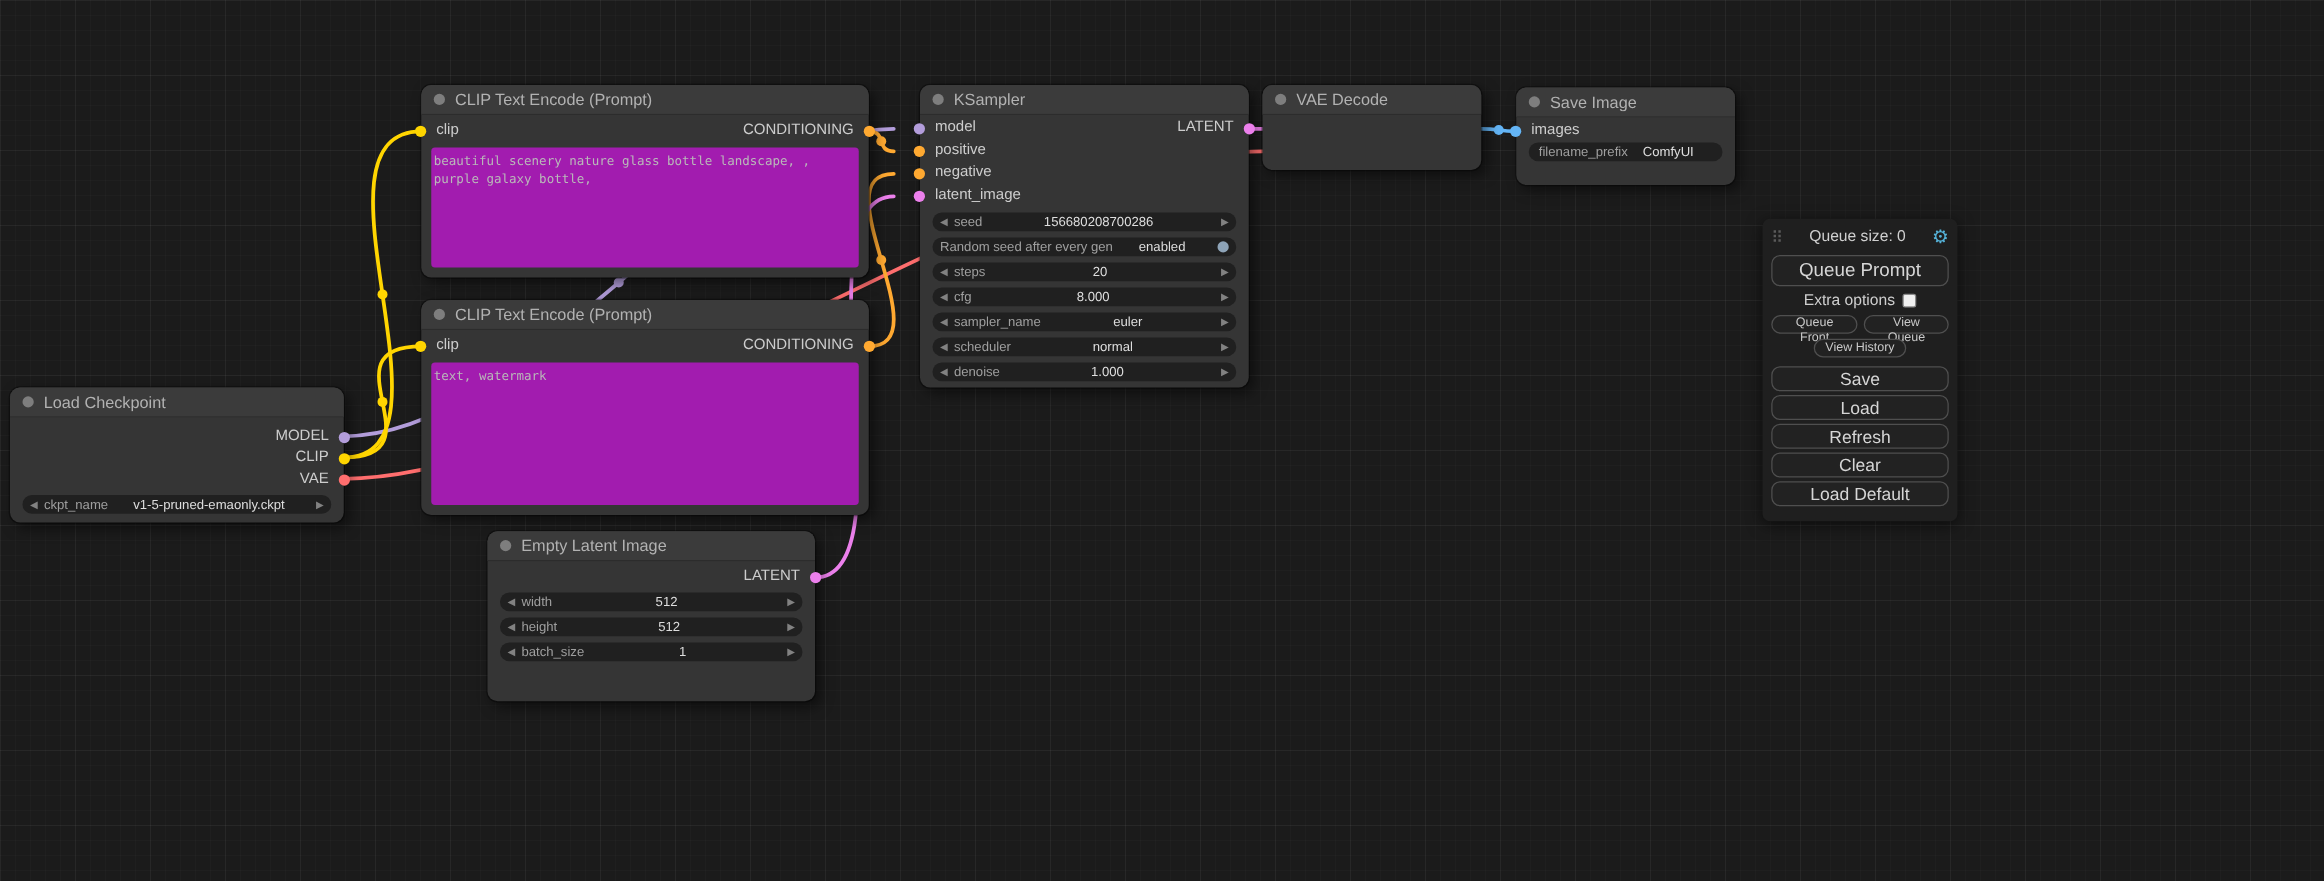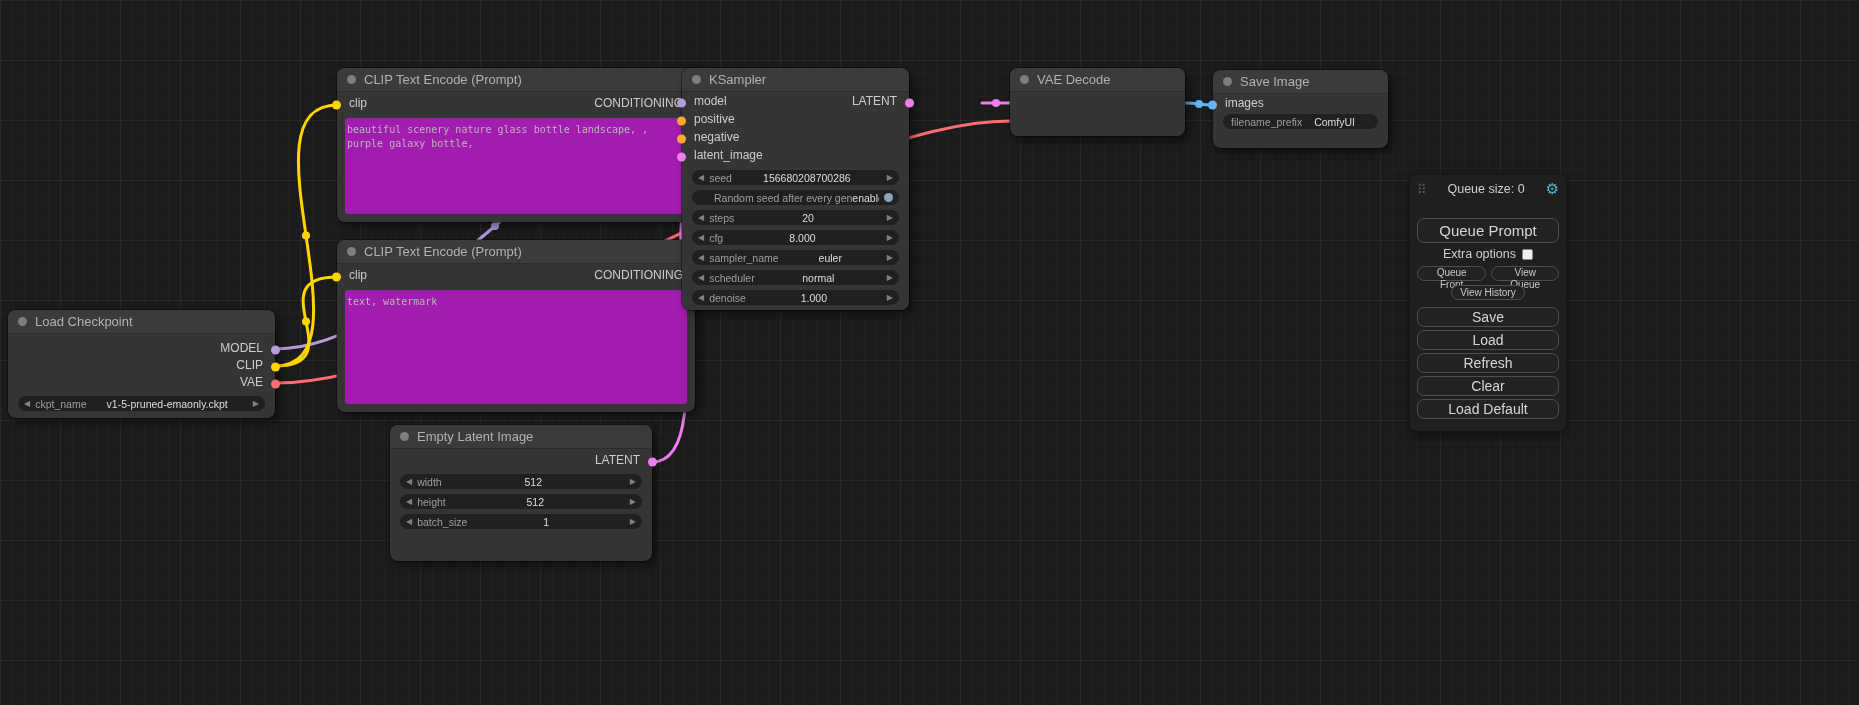--- a/index.html
+++ b/index.html
@@ -83,21 +83,21 @@
     padding:5px 7px 9px;
   }
   .menu-header { display:flex; align-items:center; height:18px; color:#cfcfcf; font-size:12.5px; }
   .drag-handle { color:#5a5a5a; font-size:13px; flex:0 0 auto; cursor:grab; }
   .queue-size { flex:1; text-align:center; }
   .gear { color:#55b3d9; font-size:15px; flex:0 0 auto; cursor:pointer; }
   .btn {
     background:#222; border:1px solid #4f4f4f; color:#d6d6d6;
     border-radius:7px; font-family:inherit; cursor:pointer; display:block;
   }
-  .btn-queue { width:100%; height:25px; font-size:15px; margin:20px 0 3px; }
+  .btn-queue { width:100%; height:25px; font-size:15px; margin:6px 0 3px; }
   .extra-row { display:flex; justify-content:center; align-items:center; gap:6px; height:16px; font-size:12.5px; color:#cfcfcf; }
   .checkbox { width:11px; height:11px; background:#f0f0f0; border:1px solid #8b8b8b; border-radius:2px; display:inline-block; }
   .small-row { display:flex; gap:5px; justify-content:center; margin:4px 0 2px; }
   .small-row.last { margin-bottom:7px; }
   .btn-small { display:inline-block; font-size:10px; height:15px; line-height:12px; padding:0 8px; border-radius:8px; color:#c9c9c9; }
   .btn-big { width:100%; height:20px; font-size:14px; margin:3px 0 3px; }
 </style>
 </head>
 <body>
 
@@ -210,21 +210,21 @@
       <div class="widget">
         <span class="arrow">◀</span>
         <span class="wlabel">batch_size</span>
         <span class="wvalue">1</span>
         <span class="arrow">▶</span>
       </div>
     </div>
   </div>
 </div>
 
-<div class="node" style="left:682px;top:68px;width:227px;height:242px">
+<div class="node" style="left:736px;top:68px;width:263px;height:242px">
   <div class="node-title">
     <span class="collapse-dot"></span>
     <span class="title-text">KSampler</span>
   </div>
   <div style="padding-top:2px">
     <div class="row">
       <span class="dot in" style="background-color: rgb(179, 157, 219);"></span>
       <span>model</span>
       <span>LATENT</span>
       <span class="dot out" style="background-color: rgb(236, 128, 236);"></span>
@@ -242,21 +242,21 @@
       <span>latent_image</span>
     </div>
     <div class="widgets-col" style="margin-top:4px">
       <div class="widget">
         <span class="arrow">◀</span>
         <span class="wlabel">seed</span>
         <span class="wvalue">156680208700286</span>
         <span class="arrow">▶</span>
       </div>
       <div class="widget">
-        <span class="wlabel" style="margin-left:16px">Random seed after every gen</span>
+        <span class="wlabel" style="margin-left:0">Random seed after every gen</span>
         <span class="wvalue">enabled</span>
         <span class="toggle-dot"></span>
       </div>
       <div class="widget">
         <span class="arrow">◀</span>
         <span class="wlabel">steps</span>
         <span class="wvalue">20</span>
         <span class="arrow">▶</span>
       </div>
       <div class="widget">

